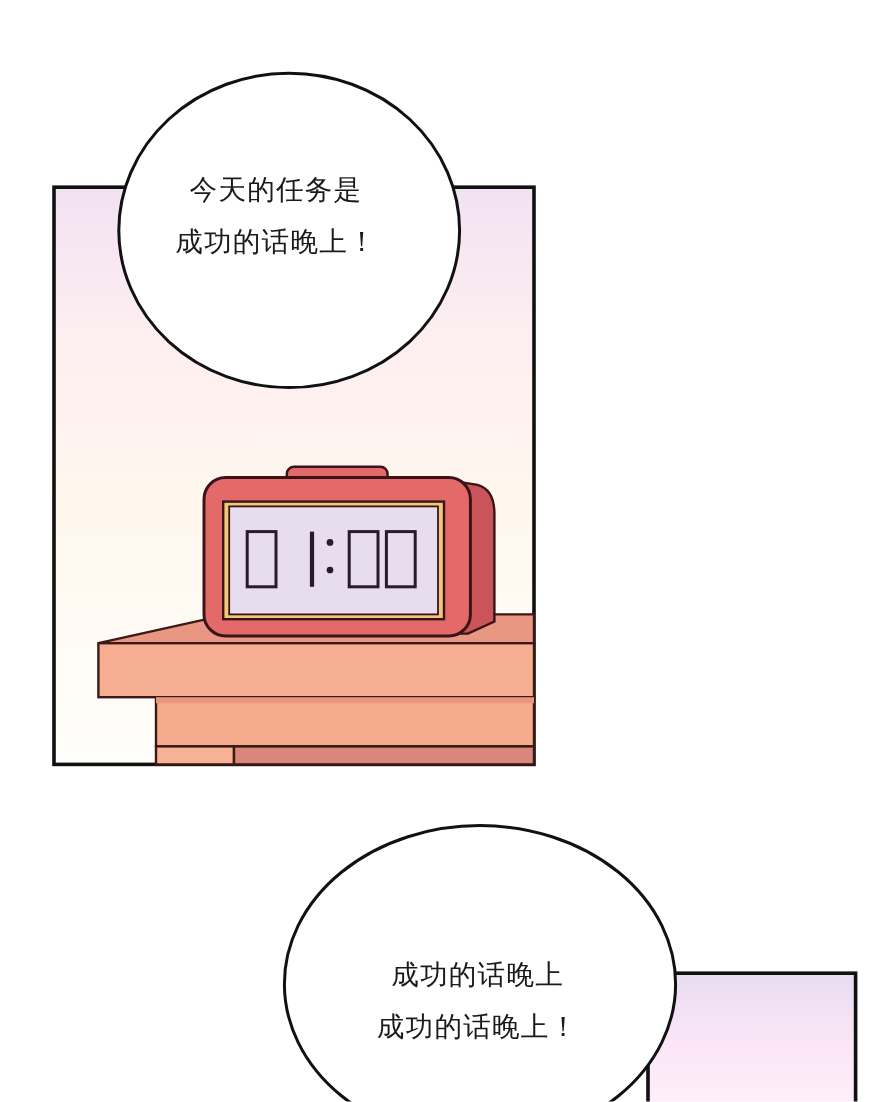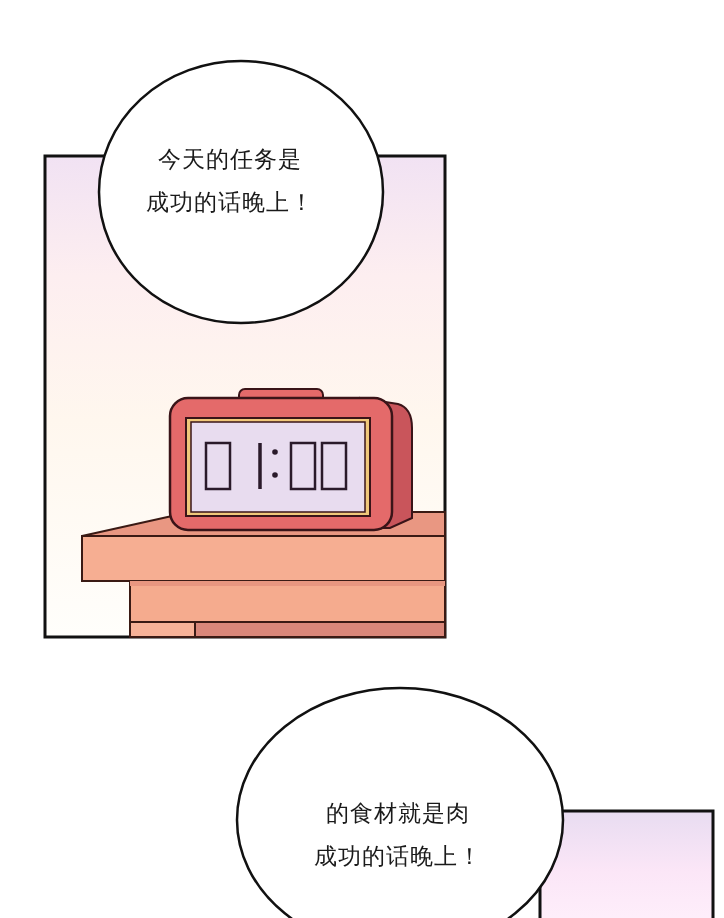--- a/index.html
+++ b/index.html
@@ -75,15 +75,15 @@
 
   <ellipse cx="400" cy="820" rx="163" ry="132" fill="#ffffff" stroke="#111" stroke-width="2.5"></ellipse>
 </svg>
 
 <div class="bubble-text" id="bubble1-text">
   <span>今天的任务是</span>
   <span>成功的话晚上！</span>
 </div>
 
 <div class="bubble-text" id="bubble2-text">
-  <span>的食材就是肉</span>
+  <span>成功的话晚上</span>
   <span>成功的话晚上！</span>
 </div>
 
 </body></html>

